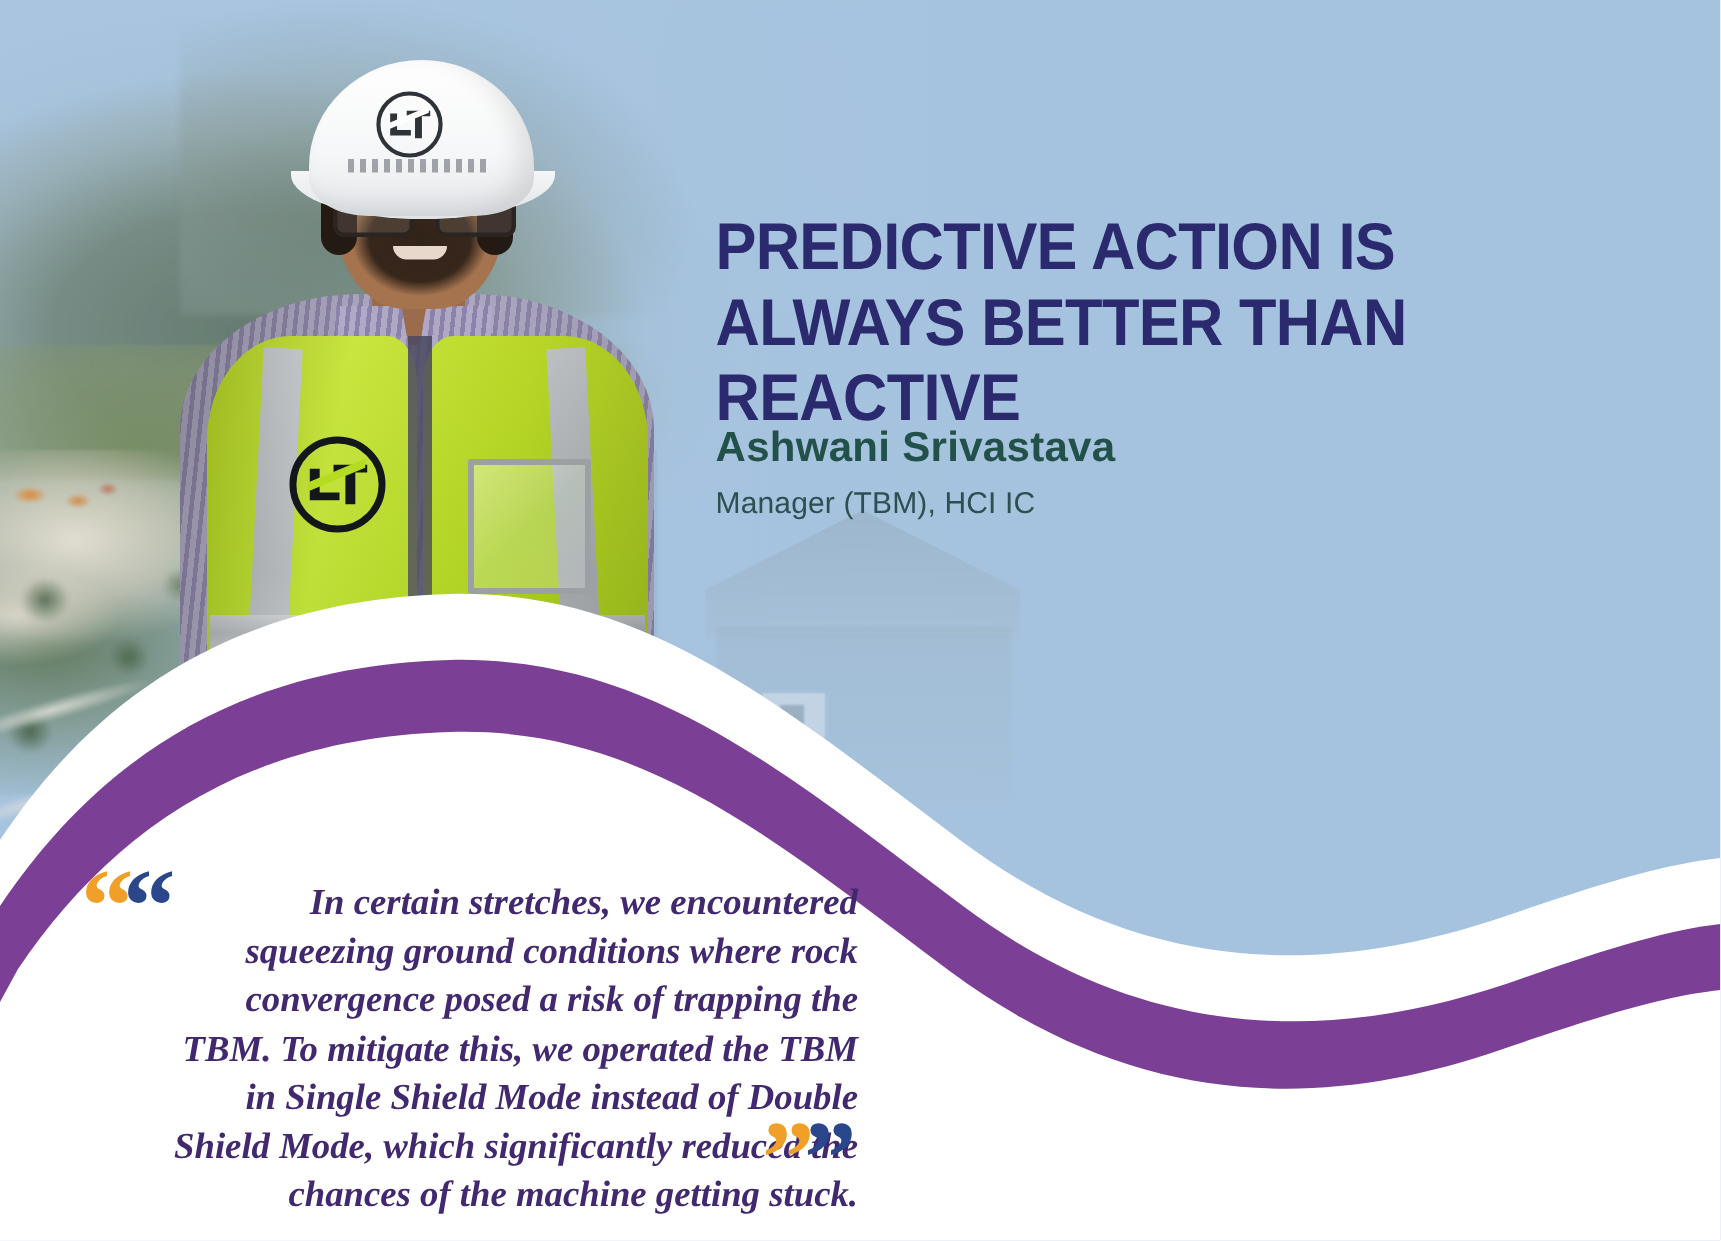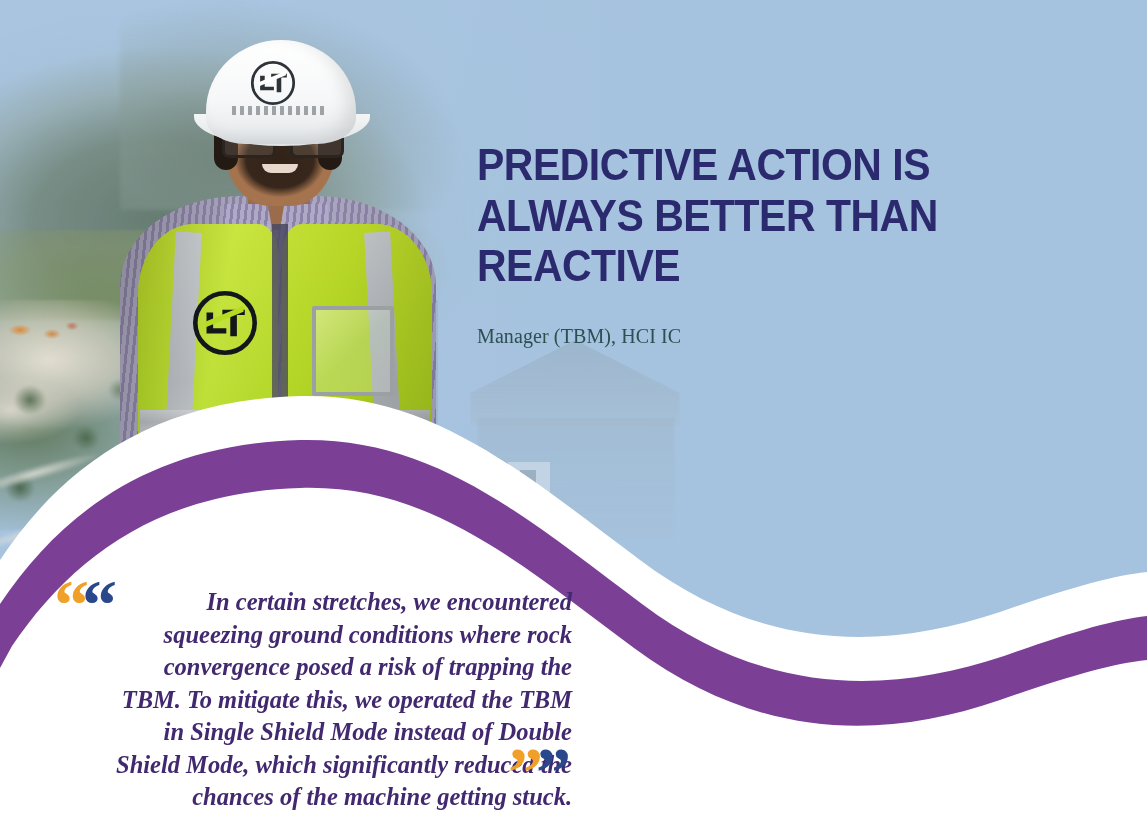--- a/index.html
+++ b/index.html
@@ -444,21 +444,21 @@
     font-family: "Liberation Sans", sans-serif;
     font-weight: bold;
     font-size: 28px;
     letter-spacing: 0.2px;
   }
   .person-role {
     position: absolute;
     left: 477px;
     top: 325px;
     color: #2c4f52;
-    font-family: Liberation Serif, serif;
+    font-family: Liberation Sans, sans-serif;
     font-weight: normal;
     font-size: 20px;
     letter-spacing: 0.1px;
   }
 
   .quote-block {
     position: absolute;
     left: 52px;
     top: 578px;
     width: 530px;
@@ -580,20 +580,21 @@
                C 1110 664, 1070 676, 1000 700
                C 878 742, 756 738, 634 648
                C 516 560, 428 484, 300 488
                C 158 492, 72 558, 12 646
                L 0 668 Z" fill="#7b3f96"></path>
     </svg>
   </div>
 
   <div class="headline">PREDICTIVE ACTION IS ALWAYS BETTER THAN REACTIVE</div>
 
+  <div class="person-name">Ashwani Srivastava</div>
   <div class="person-role">Manager (TBM), HCI IC</div>
 
   <div class="quote-block">
     <span class="quote-mark qm-open-orange">“</span>
     <span class="quote-mark qm-open-blue">“</span>
 
     <div class="quote-text">In certain stretches, we encountered squeezing ground conditions where rock convergence posed a risk of trapping the TBM. To mitigate this, we operated the TBM in Single Shield Mode instead of Double Shield Mode, which significantly reduced the chances of the machine getting stuck.</div>
 
     <span class="quote-mark qm-close-orange">”</span>
     <span class="quote-mark qm-close-blue">”</span>

